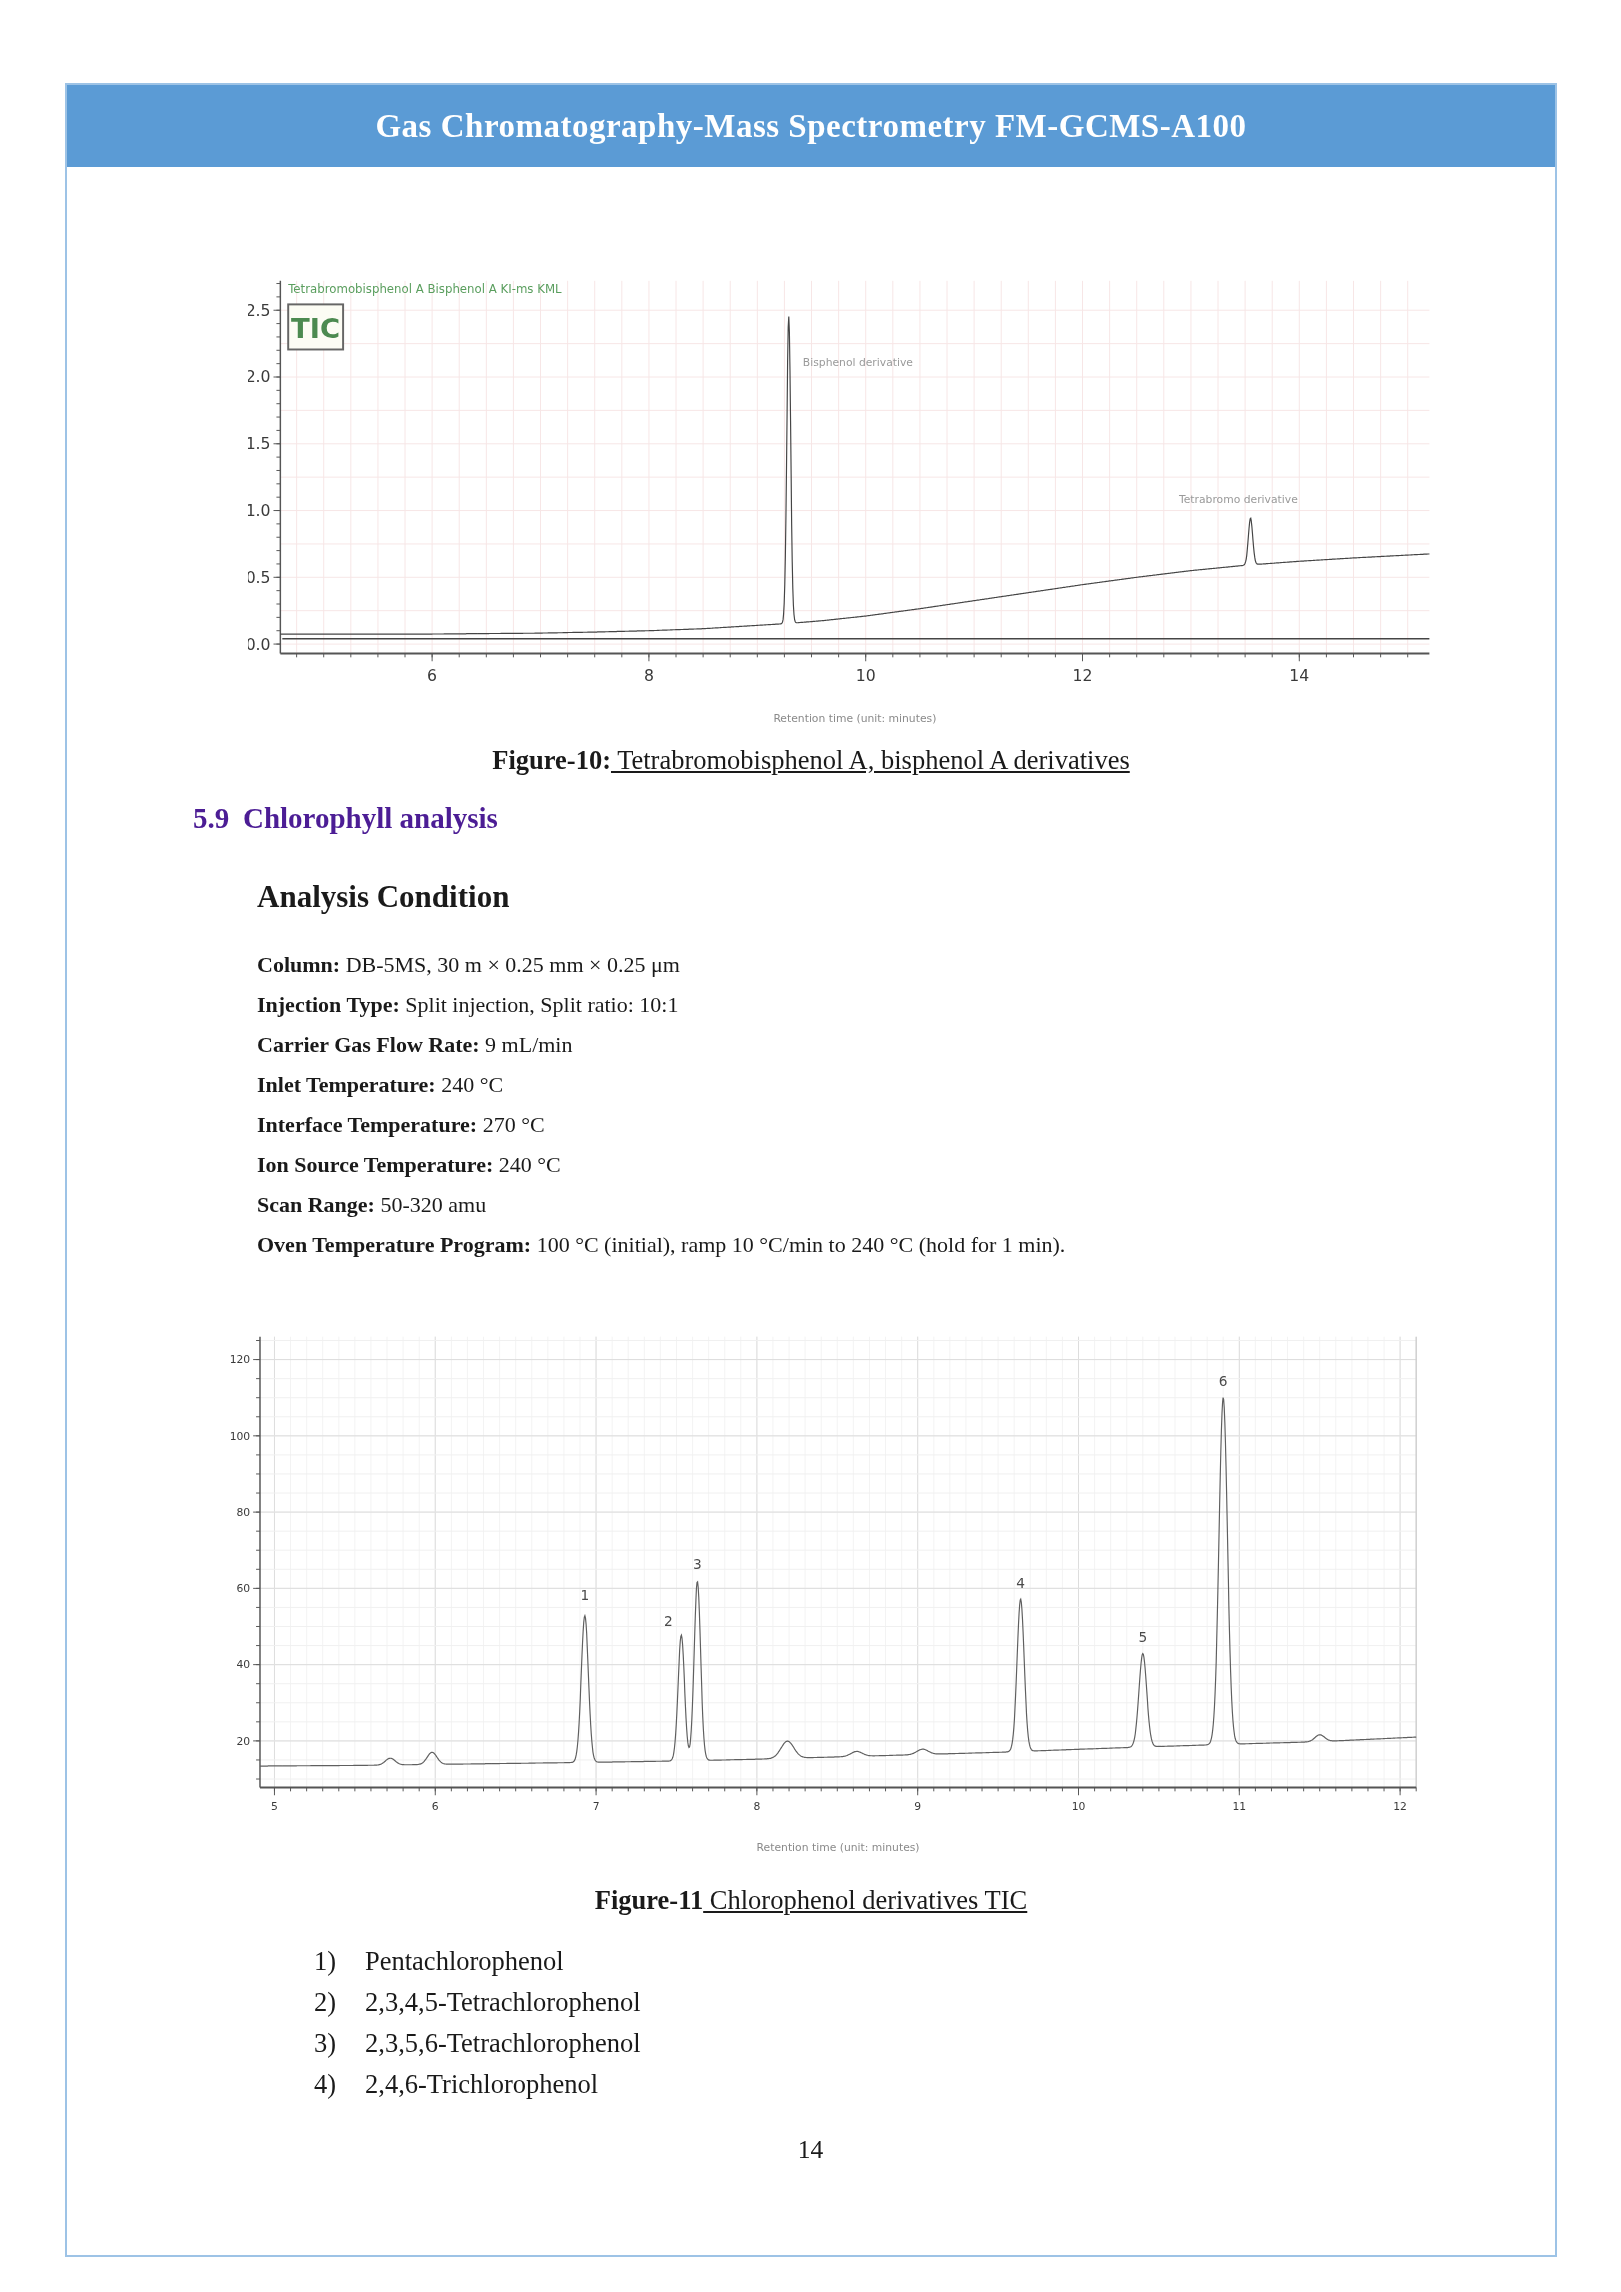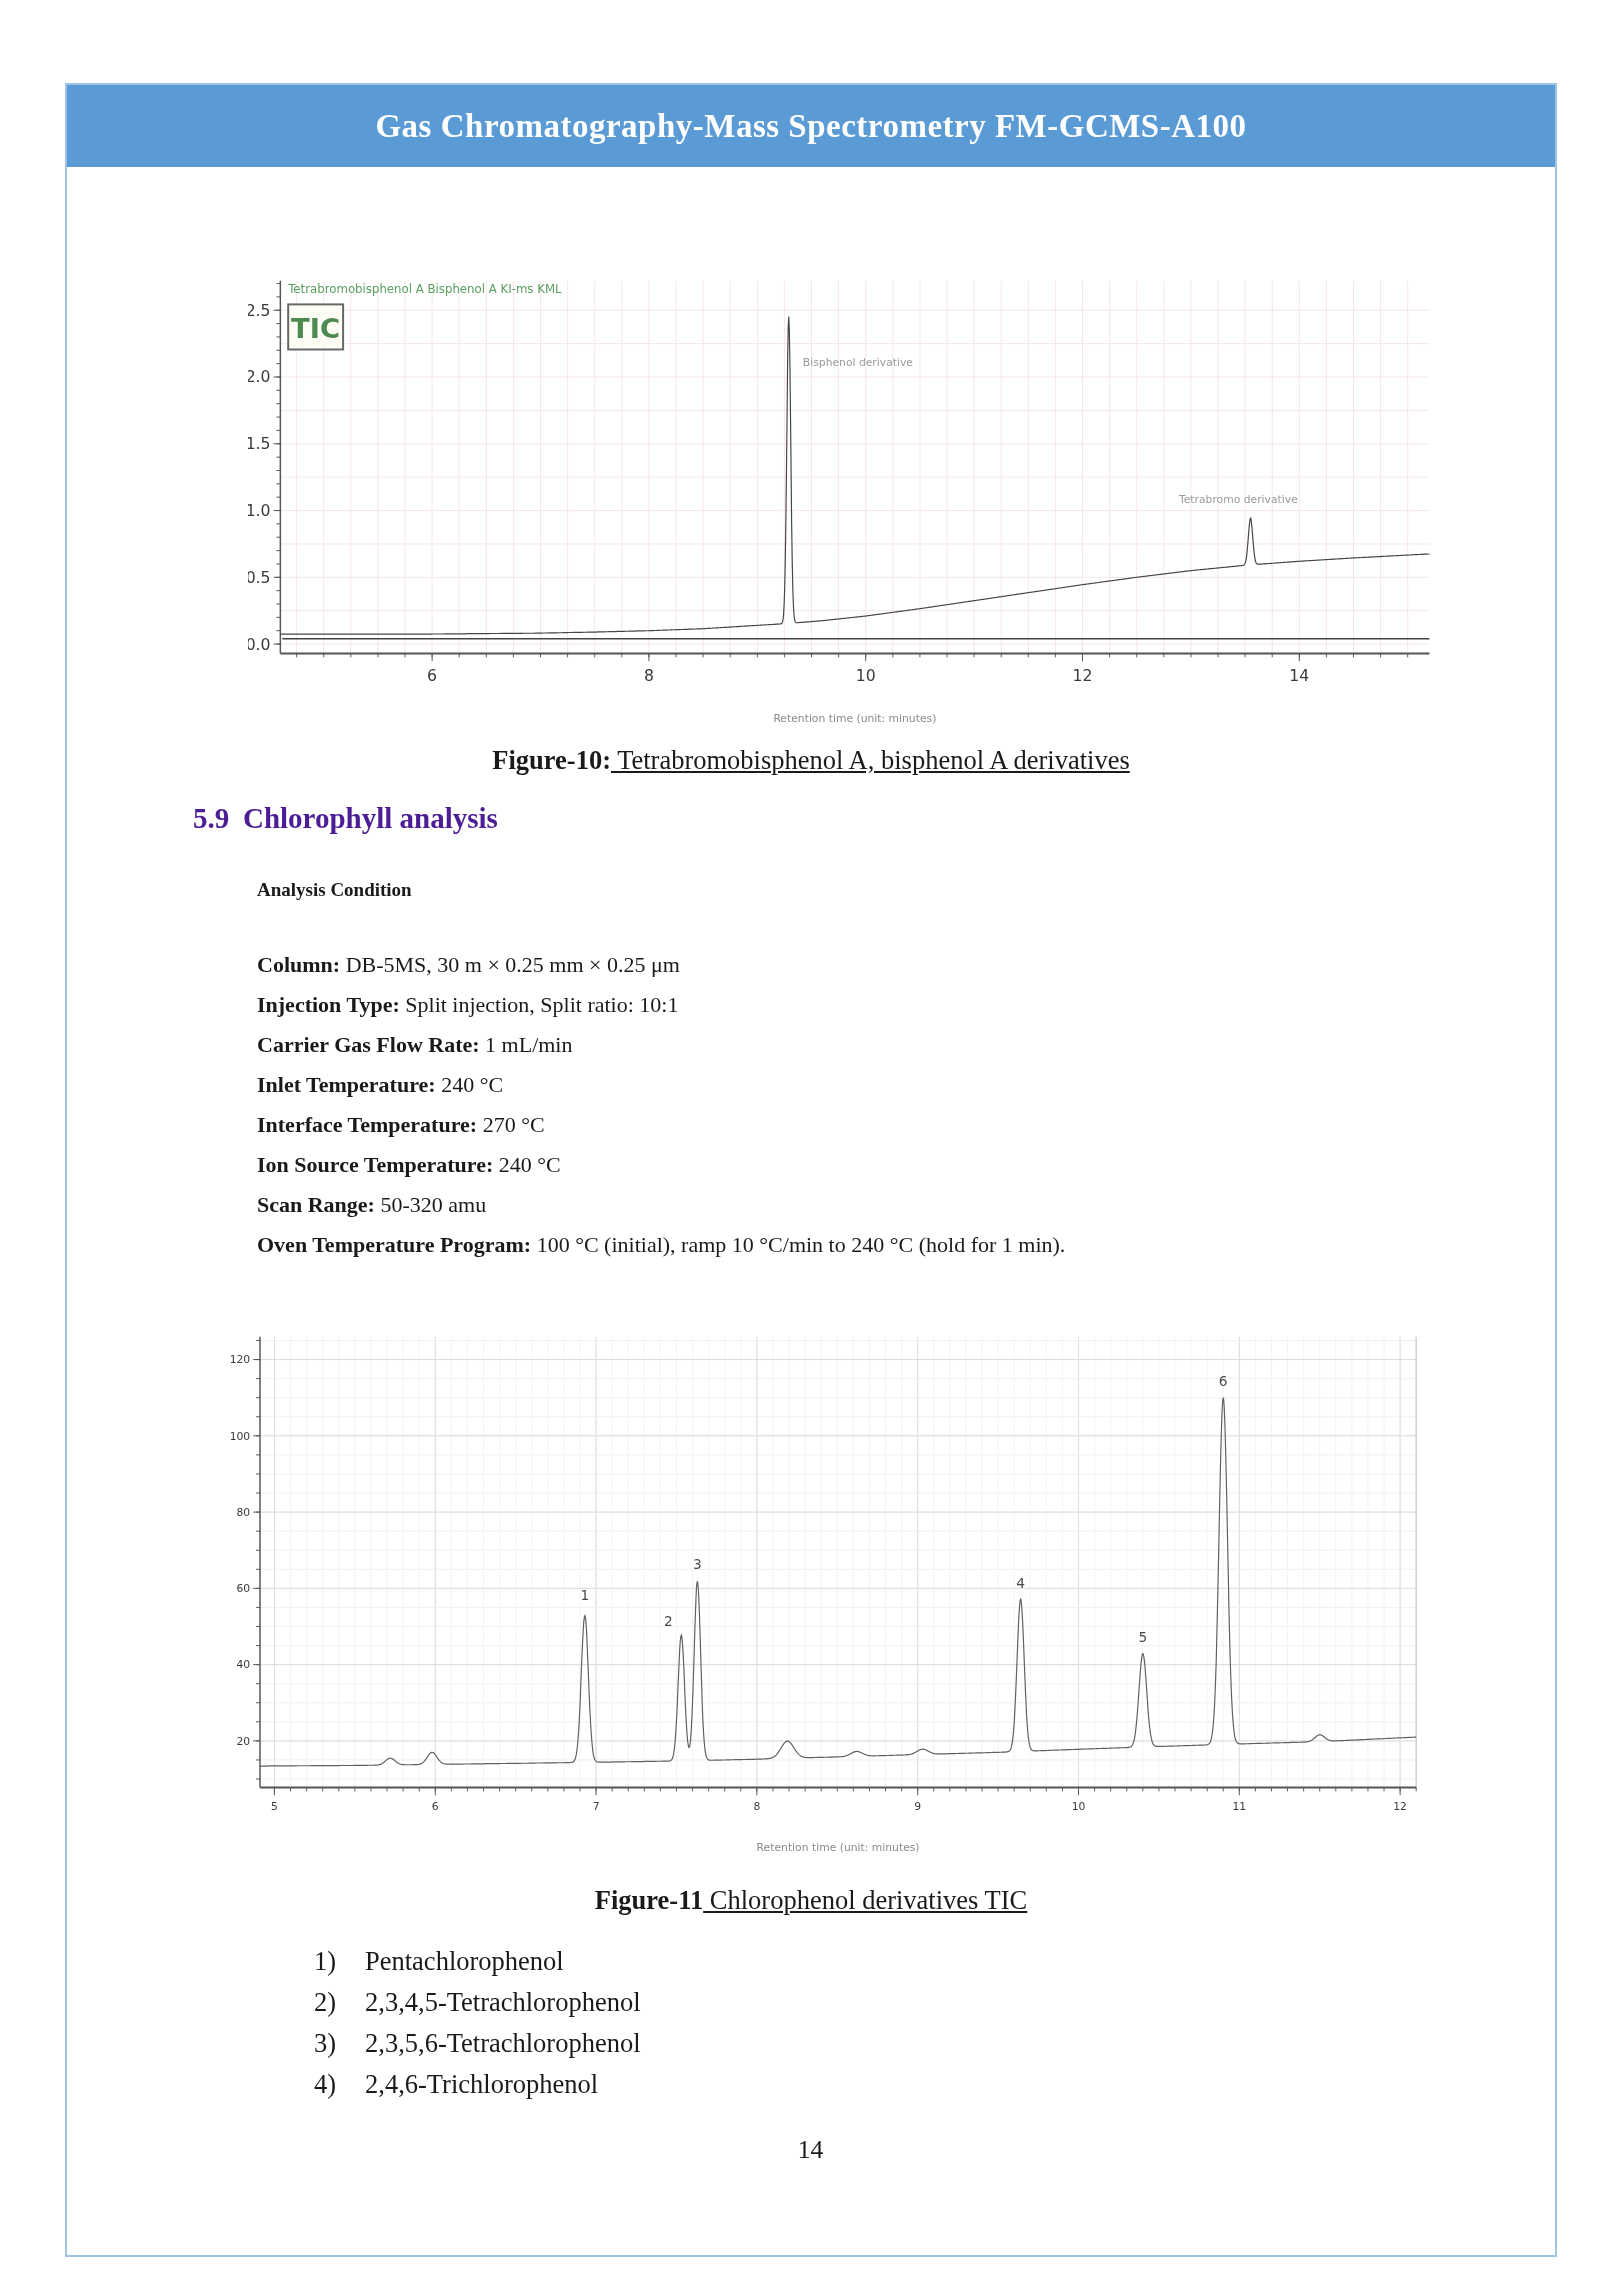--- a/index.html
+++ b/index.html
@@ -35,21 +35,21 @@
   .caption span{white-space:pre-wrap;text-decoration:underline;}
   #caption10{top:727px;}
   #caption11{top:1867px;}
   .section-heading{
     position:absolute;left:193px;top:784px;
     color:#4c1d95;font-weight:bold;font-size:29px;
   }
   .section-heading .num{margin-right:13.7px;}
   .analysis-title{
     position:absolute;left:257px;top:861px;
-    font-weight:bold;font-size:19px;
+    font-weight:bold;font-size:31px;
   }
   .conditions{
     position:absolute;left:257px;top:927px;width:1220px;
     font-size:22px;line-height:40px;
   }
   .cond b{font-weight:bold;}
   .cond span{white-space:pre-wrap;}
   .compound-list{
     position:absolute;left:314px;top:1923px;
     font-size:26.5px;line-height:41px;
@@ -237,21 +237,21 @@
 
   <div class="section-heading">
     <span class="num">5.9</span><span>Chlorophyll analysis</span>
   </div>
 
   <div class="analysis-title">Analysis Condition</div>
 
   <div class="conditions">
     <div class="cond"><b>Column:</b><span> DB-5MS, 30 m × 0.25 mm × 0.25 μm</span></div>
     <div class="cond"><b>Injection Type:</b><span> Split injection, Split ratio: 10:1</span></div>
-    <div class="cond"><b>Carrier Gas Flow Rate:</b><span> 1 mL/min</span></div>
+    <div class="cond"><b>Carrier Gas Flow Rate:</b><span> 9 mL/min</span></div>
     <div class="cond"><b>Inlet Temperature:</b><span> 240 °C</span></div>
     <div class="cond"><b>Interface Temperature:</b><span> 270 °C</span></div>
     <div class="cond"><b>Ion Source Temperature:</b><span> 240 °C</span></div>
     <div class="cond"><b>Scan Range:</b><span> 50-320 amu</span></div>
     <div class="cond"><b>Oven Temperature Program:</b><span> 100 °C (initial), ramp 10 °C/min to 240 °C (hold for 1 min).</span></div>
   </div>
 
   <svg id="chart11" class="chart" width="1215" height="544" font-family="&quot;DejaVu Sans&quot;, sans-serif" viewBox="0 0 1240 555">
       <rect x="0" y="0" width="1240" height="555" fill="#ffffff"></rect>
       <line x1="64.7705146036161" y1="20" x2="64.7705146036161" y2="480" stroke="#f3f3f3" stroke-width="1"></line>

